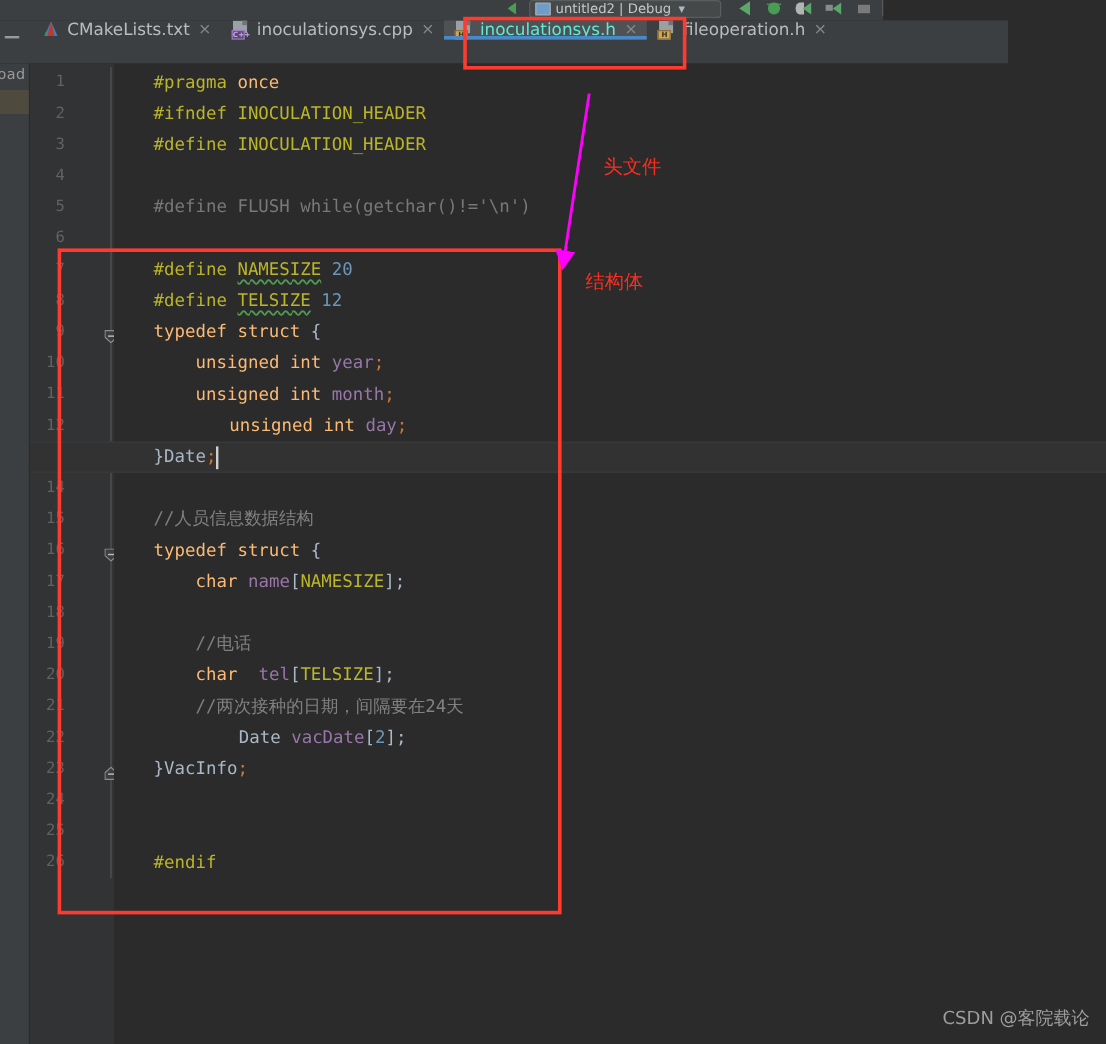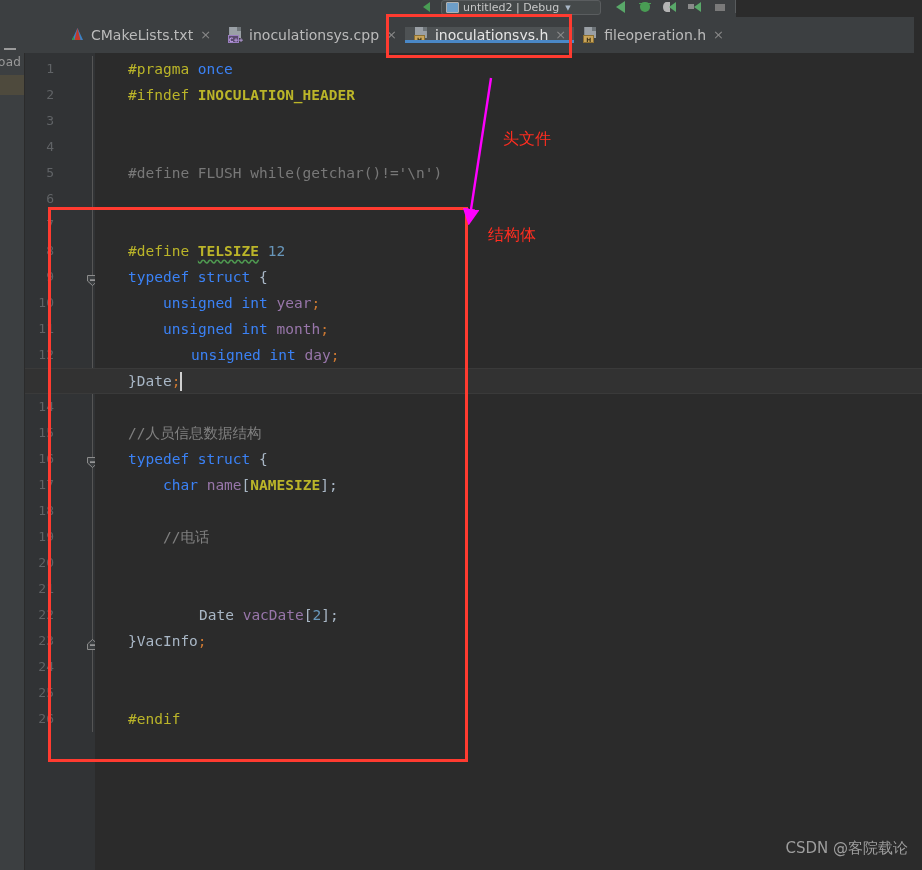--- a/index.html
+++ b/index.html
@@ -132,25 +132,24 @@
   }
   .tb-divider {
     width: 1px; height: 13px;
     background: #585b5d;
   }
 
   
   .tabbar {
     position: absolute;
     left: 0; top: 17px;
-    width: 914px; height: 36px;
+    width: 840px; height: 36px;
     background: #3c3f41;
     display: flex;
-    align-items: center;
-    gap: 35px;
+    align-items: flex-start;
   }
   .tool-strip {
     width: 25px;
     background: #3c3f41;
     position: relative;
     flex: 0 0 auto;
     border-right: 1px solid #2b2b2b;
   }
   .collapse-dash {
     position: absolute;
@@ -181,21 +180,21 @@
     left: 0; right: 0; bottom: 0;
     height: 3px;
     background: #4a88c7;
   }
   .tab-label {
     color: #bbbbbb;
     font-size: 14px;
     white-space: nowrap;
     font-family: "DejaVu Sans", sans-serif;
   }
-  .tab.active .tab-label { color: #e5e5e5; text-decoration: underline; }
+  .tab.active .tab-label { color: #5eead4; text-decoration: underline; }
   .tab-close {
     color: #888888;
     font-size: 13px;
     line-height: 10px;
     margin-left: 1px;
   }
 
   
   .ficon { width: 15px; height: 16px; position: relative; flex: 0 0 auto; }
   .ficon-cmake svg { display: block; }
@@ -318,24 +317,24 @@
     position: absolute;
     left: 33px;
     height: 26px;
     line-height: 26px;
     white-space: pre;
     font-family: "DejaVu Sans Mono", monospace;
     font-size: 14.5px;
     color: #a9b7c6;
   }
   .tok-pp      { color: #bbb529; }
-  .tok-kw      { color: #3b82f6; }
+  .tok-kw      { color: #fdba74; }
   .tok-num     { color: #6897bb; }
   .tok-field   { color: #9876aa; }
-  .tok-macro   { color: #bbb529; font-weight: bold; }
+  .tok-macro   { color: #bbb529; }
   .tok-comment { color: #808080; }
   .tok-dim     { color: #787878; }
   .tok-type    { color: #a9b7c6; }
   .tok-punct   { color: #a9b7c6; }
   .tok-semi    { color: #cc7832; }
   .squiggle {
     text-decoration: underline;
     text-decoration-style: wavy;
     text-decoration-color: #4e9a50;
     text-underline-offset: 3px;
@@ -497,35 +496,39 @@
           </svg></div>
         <div class="fold-marker" style="top: 582px;"><svg width="11" height="11" viewBox="0 0 11 11">
             <path d="M0.5 10.5 H10.5 V5 L5.5 0.5 L0.5 5 Z" fill="#3c3f41" stroke="#8c8c8c"></path>
             <rect x="3" y="5.5" width="5" height="1.2" fill="#bbbbbb"></rect>
           </svg></div>
       </div>
     <div class="code-area">
         <div class="cur-line-hl" style="top: 315px;"></div>
         <div class="cline" style="top: 3px; left: 33px;"><span class="tok-pp">#pragma </span><span class="tok-kw">once</span></div>
         <div class="cline" style="top: 29px; left: 33px;"><span class="tok-pp">#ifndef </span><span class="tok-macro">INOCULATION_HEADER</span></div>
+        <div class="cline" style="top: 55px; left: 33px;"><span class="tok-pp">#define </span><span class="tok-macro">INOCULATION_HEADER</span></div>
         <div class="cline" style="top: 81px; left: 33px;"></div>
         <div class="cline" style="top: 107px; left: 33px;"><span class="tok-dim">#define FLUSH while(getchar()!='\n')</span></div>
         <div class="cline" style="top: 133px; left: 33px;"></div>
+        <div class="cline" style="top: 159px; left: 33px;"><span class="tok-pp">#define </span><span class="tok-macro squiggle">NAMESIZE</span><span class="tok-punct"> </span><span class="tok-num">20</span></div>
         <div class="cline" style="top: 185px; left: 33px;"><span class="tok-pp">#define </span><span class="tok-macro squiggle">TELSIZE</span><span class="tok-punct"> </span><span class="tok-num">12</span></div>
         <div class="cline" style="top: 211px; left: 33px;"><span class="tok-kw">typedef struct</span><span class="tok-punct"> {</span></div>
         <div class="cline" style="top: 237px; left: 68px;"><span class="tok-kw">unsigned int</span><span class="tok-punct"> </span><span class="tok-field">year</span><span class="tok-semi">;</span></div>
         <div class="cline" style="top: 263px; left: 68px;"><span class="tok-kw">unsigned int</span><span class="tok-punct"> </span><span class="tok-field">month</span><span class="tok-semi">;</span></div>
         <div class="cline" style="top: 289px; left: 68px; margin-left: 28px;"><span class="tok-kw">unsigned int</span><span class="tok-punct"> </span><span class="tok-field">day</span><span class="tok-semi">;</span></div>
         <div class="cline" style="top: 315px; left: 33px;"><span class="tok-punct">}</span><span class="tok-type">Date</span><span class="tok-semi">;</span></div>
         <div class="caret" style="top: 319px; left: 85.2px;"></div>
         <div class="cline" style="top: 341px; left: 33px;"></div>
         <div class="cline" style="top: 367px; left: 33px;"><span class="tok-comment">//人员信息数据结构</span></div>
         <div class="cline" style="top: 393px; left: 33px;"><span class="tok-kw">typedef struct</span><span class="tok-punct"> {</span></div>
         <div class="cline" style="top: 419px; left: 68px;"><span class="tok-kw">char</span><span class="tok-punct"> </span><span class="tok-field">name</span><span class="tok-punct">[</span><span class="tok-macro">NAMESIZE</span><span class="tok-punct">];</span></div>
         <div class="cline" style="top: 471px; left: 68px;"><span class="tok-comment">//电话</span></div>
+        <div class="cline" style="top: 497px; left: 68px;"><span class="tok-kw">char</span><span class="tok-punct">  </span><span class="tok-field">tel</span><span class="tok-punct">[</span><span class="tok-macro">TELSIZE</span><span class="tok-punct">];</span></div>
+        <div class="cline" style="top: 523px; left: 68px;"><span class="tok-comment">//两次接种的日期，间隔要在24天</span></div>
         <div class="cline" style="top: 549px; left: 68px; margin-left: 36px;"><span class="tok-type">Date</span><span class="tok-punct"> </span><span class="tok-field">vacDate</span><span class="tok-punct">[</span><span class="tok-num">2</span><span class="tok-punct">];</span></div>
         <div class="cline" style="top: 575px; left: 33px;"><span class="tok-punct">}</span><span class="tok-type">VacInfo</span><span class="tok-semi">;</span></div>
         <div class="cline" style="top: 601px; left: 33px;"></div>
         <div class="cline" style="top: 627px; left: 33px;"></div>
         <div class="cline" style="top: 653px; left: 33px;"><span class="tok-pp">#endif</span></div>
       </div>
   </div>
 
   <div class="anno-rect" style="left:48px; top:154px; width:420px; height:555px;"></div>
 

